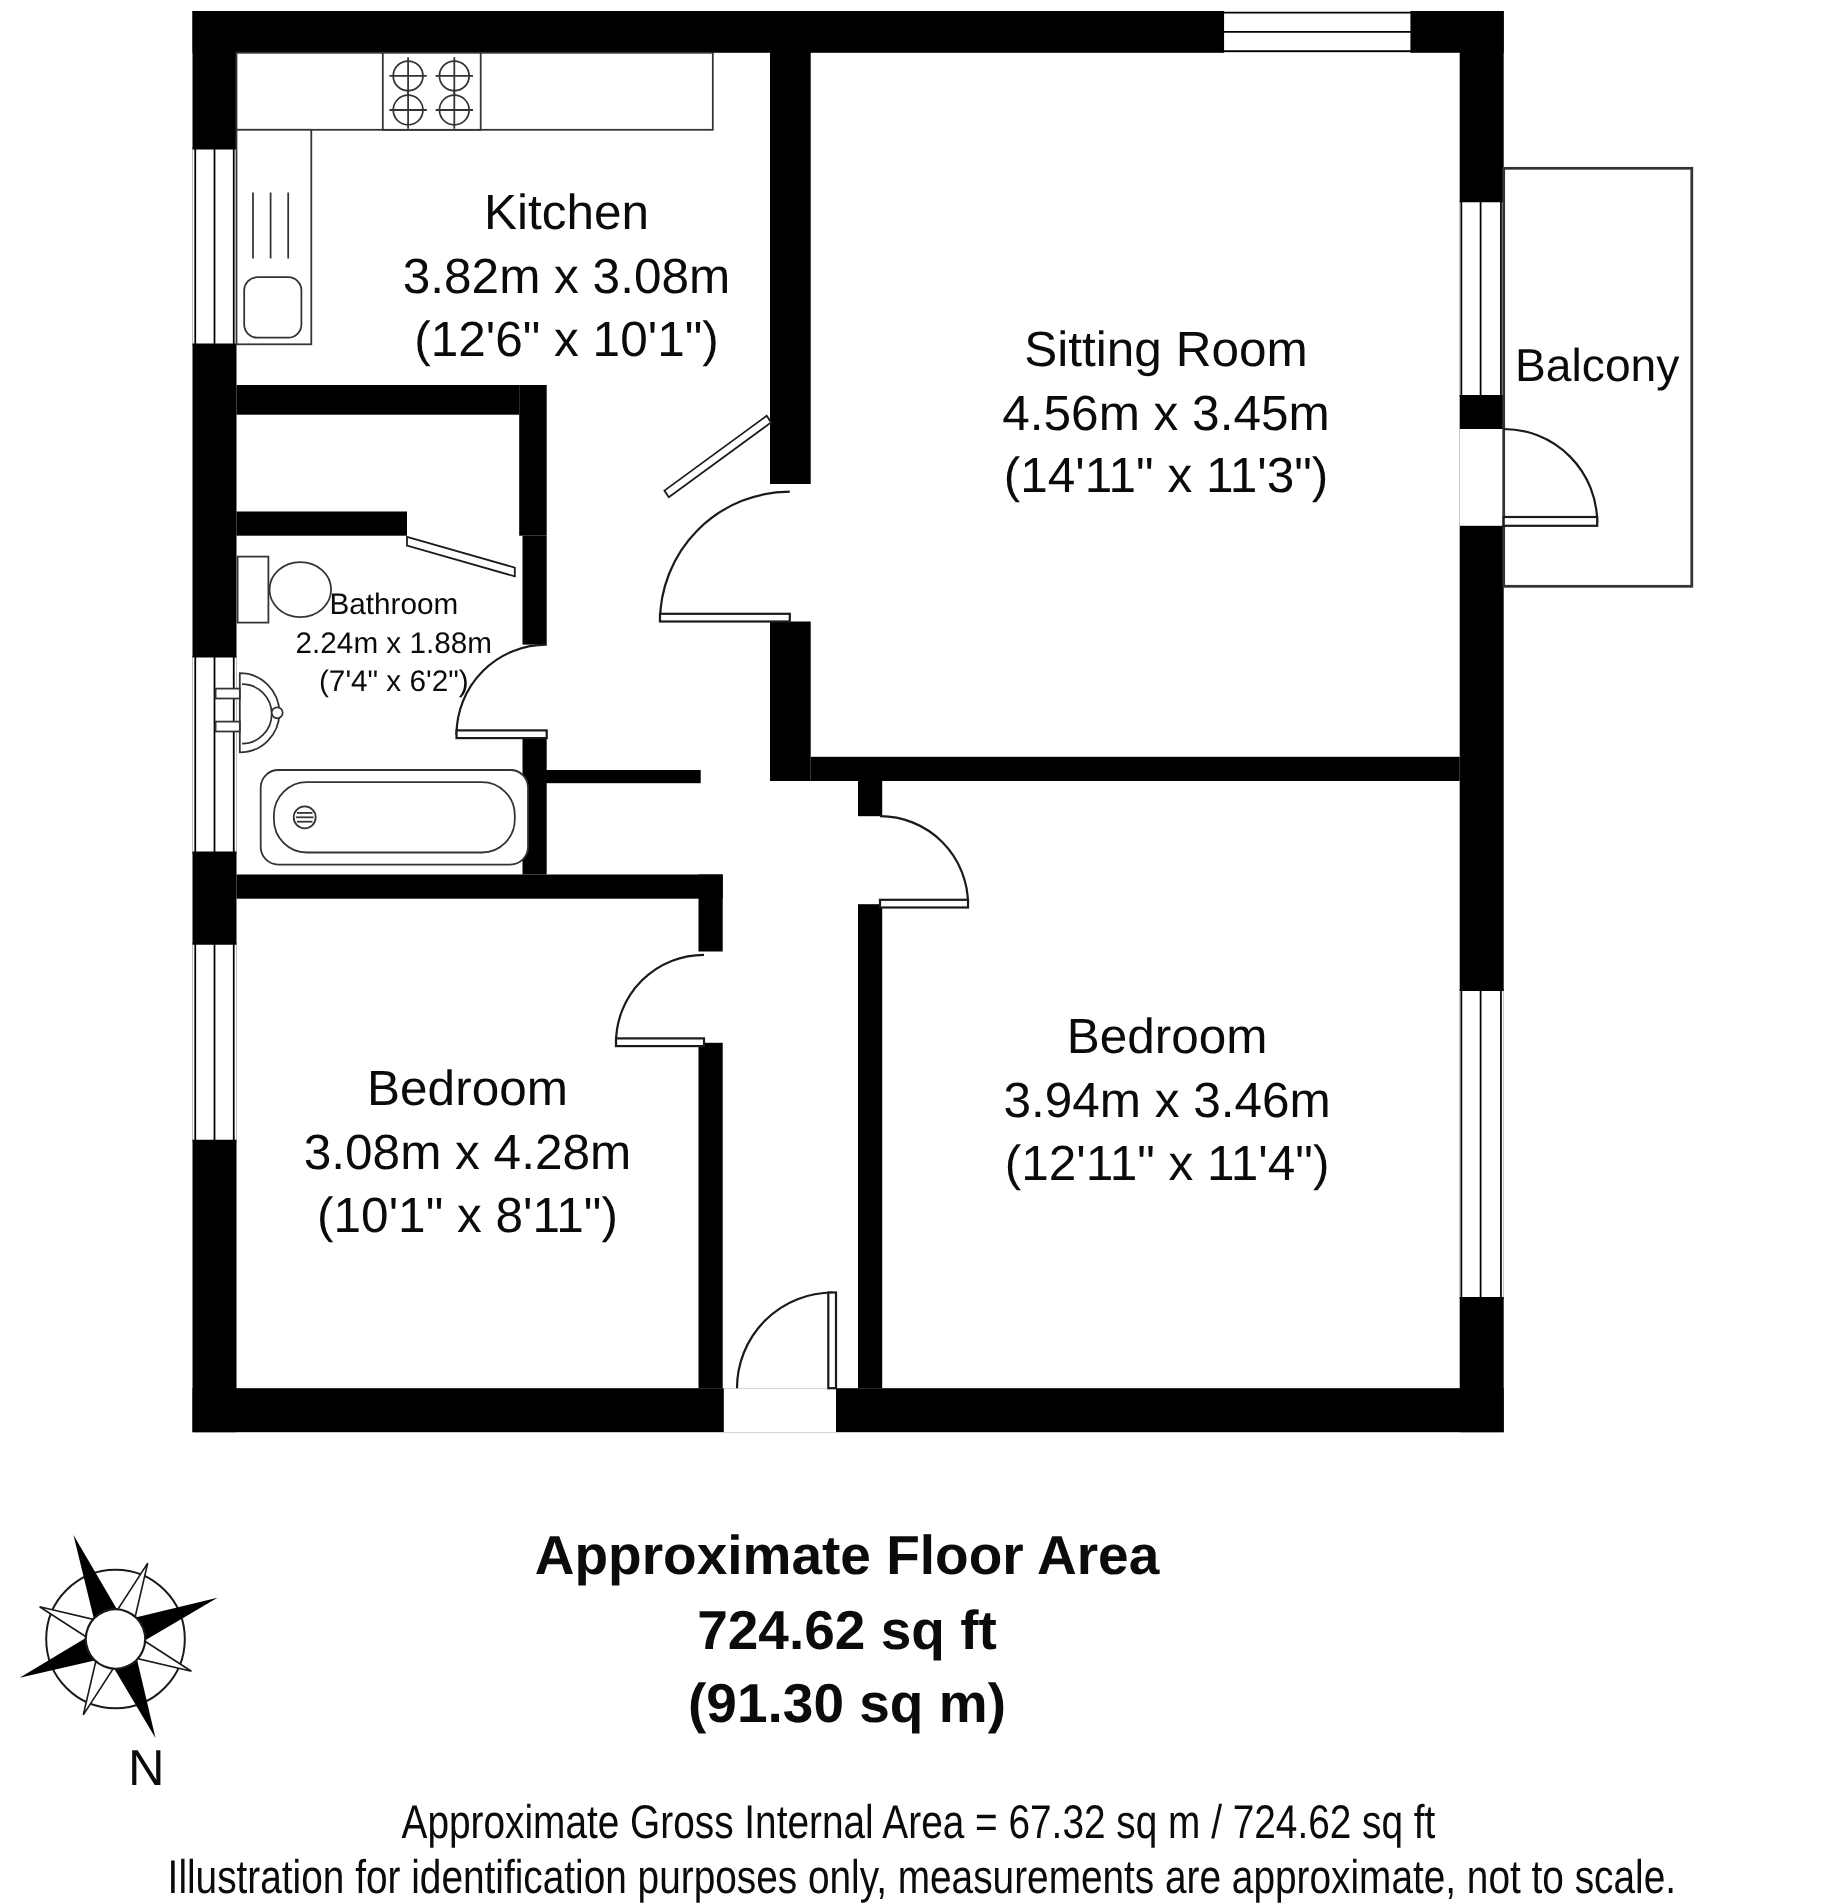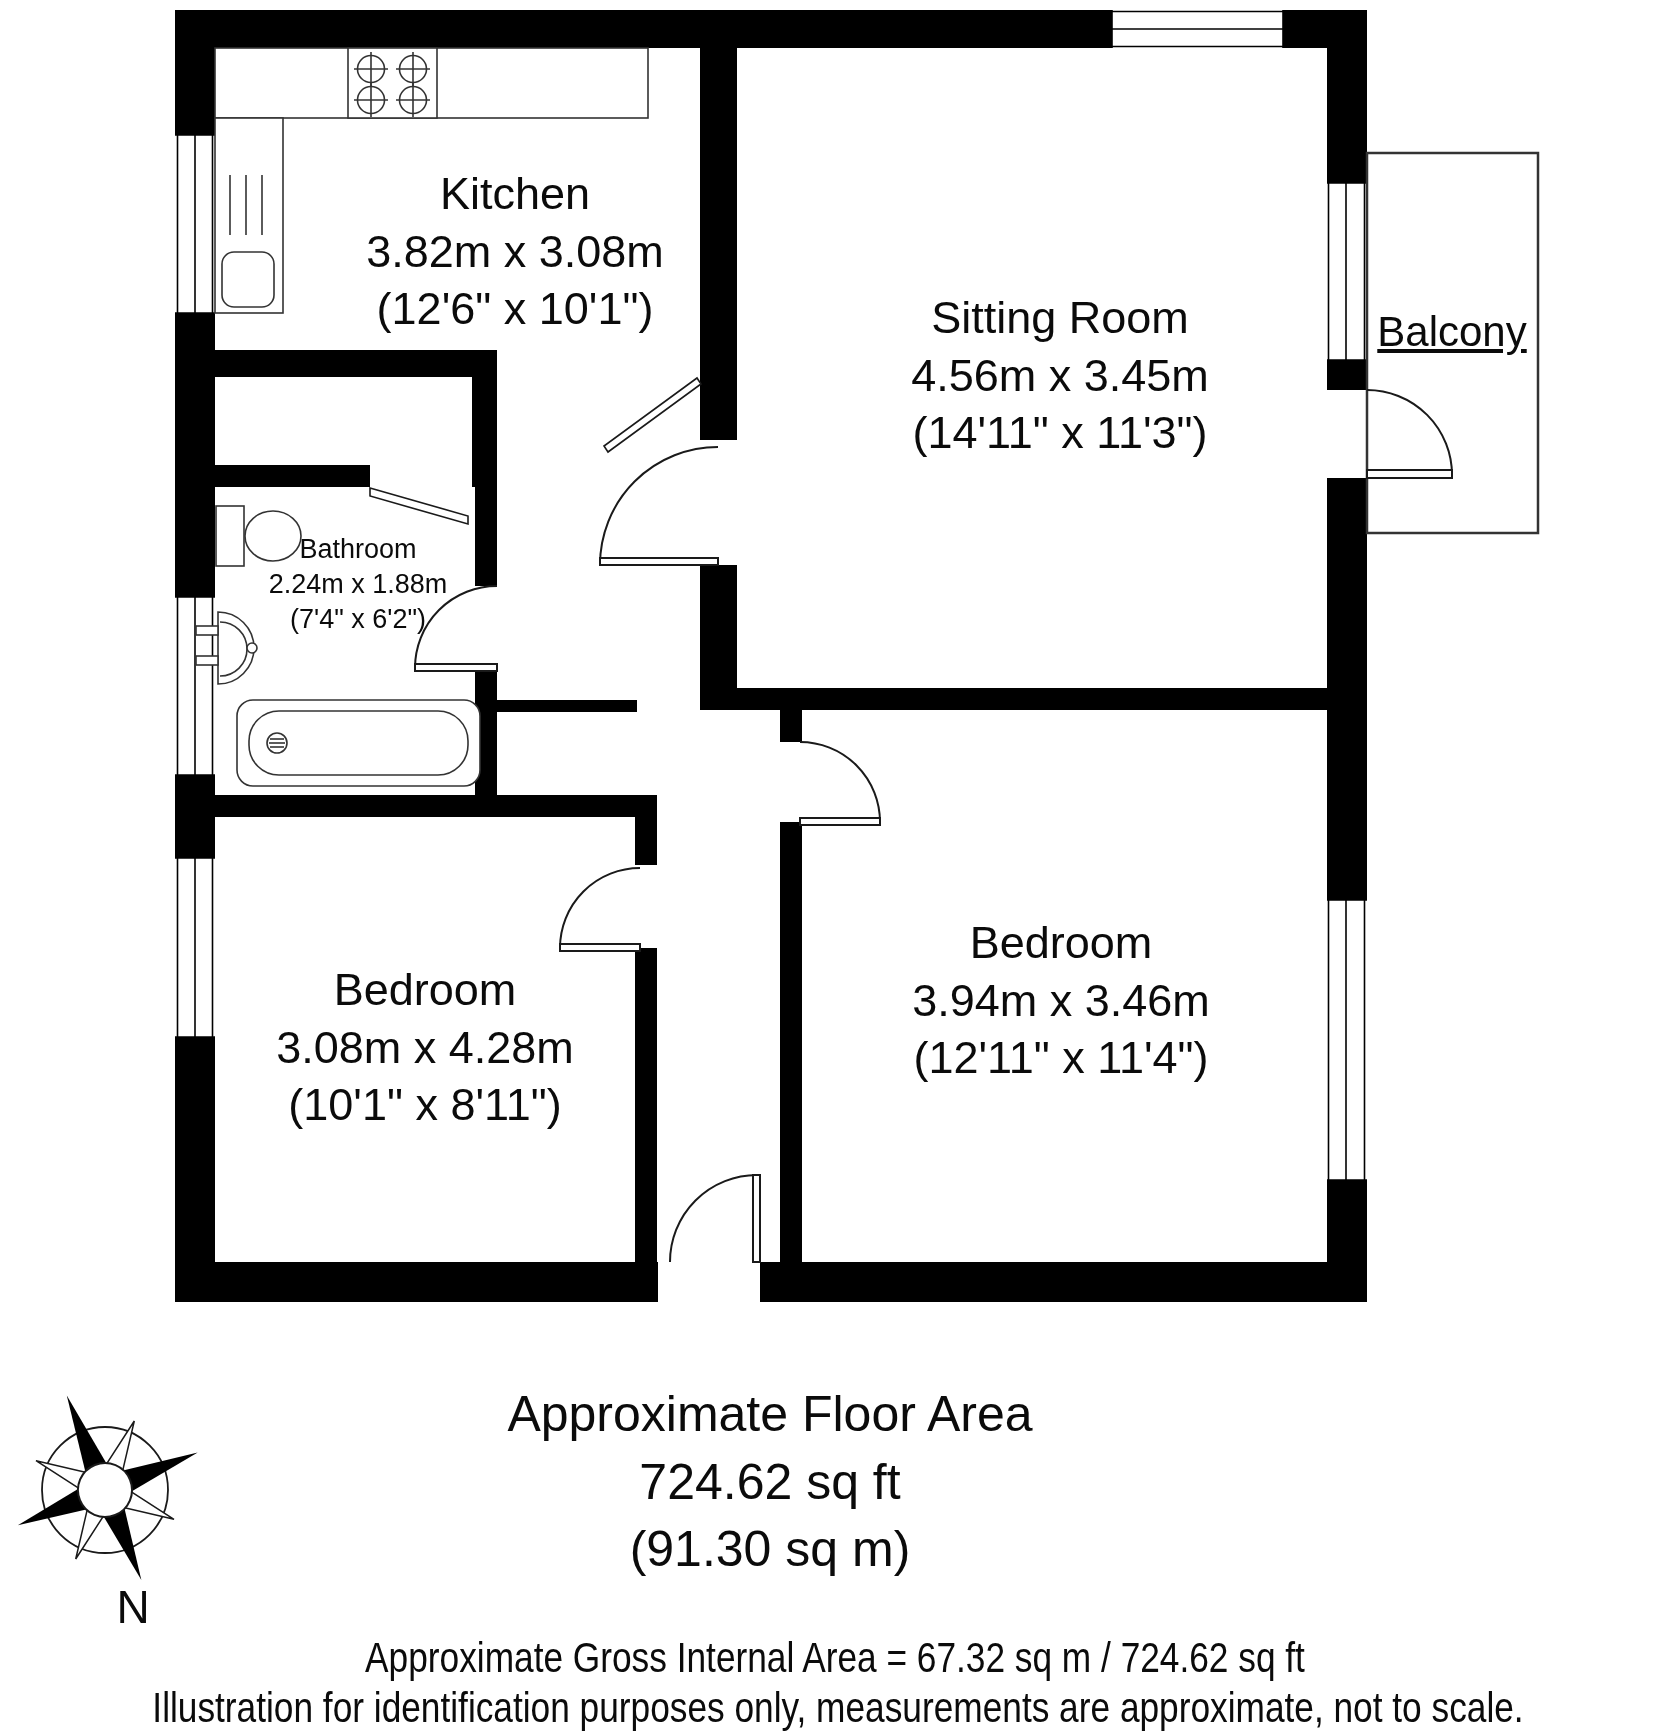--- a/index.html
+++ b/index.html
@@ -2,21 +2,21 @@
 <html><head>
 <meta charset="utf-8">
 <style>
   html,body{margin:0;padding:0;background:#ffffff;}
   body{width:1664px;height:1731px;position:relative;font-family:"Liberation Sans",sans-serif;color:#000;}
   #plan-svg{position:absolute;left:0;top:0;}
   #compass-svg{position:absolute;left:15px;top:1380px;}
   .label{position:absolute;transform:translate(-50%,-50%);text-align:center;white-space:nowrap;color:#0b0b0b;}
   .room-label{font-size:45px;line-height:1.28;}
   .small-label{font-size:27px;line-height:1.3;}
-  .balcony-label{font-size:42px;text-decoration:underline;}
+  .balcony-label{font-size:42px;}
   .area-label{font-size:50px;line-height:1.35;}
   .footer-line{font-size:43px;}
   .footer-line .cond{display:inline-block;transform:scaleX(0.82);transform-origin:center;}
   .north-label{font-size:46px;}
 </style>
 </head>
 <body>
 
 <svg id="plan-svg" width="1664" height="1731" viewBox="0 0 1664 1731" xmlns="http://www.w3.org/2000/svg">
 
@@ -232,21 +232,21 @@
 </div>
 
 <div class="label room-label" style="left:1061px;top:1000px;">
   <div>Bedroom</div>
   <div>3.94m x 3.46m</div>
   <div>(12'11" x 11'4")</div>
 </div>
 
 <div class="label balcony-label" style="left:1452px;top:332px;">Balcony</div>
 
-<div class="label area-label" style="left:770px;top:1482px;">
+<div class="label area-label" style="left:770px;top:1482px;font-weight:bold;">
   <div>Approximate Floor Area</div>
   <div>724.62 sq ft</div>
   <div>(91.30 sq m)</div>
 </div>
 
 <div class="label footer-line" style="left:835px;top:1657px;">
   <span class="cond">Approximate Gross Internal Area = 67.32 sq m / 724.62 sq ft</span>
 </div>
 <div class="label footer-line" style="left:838px;top:1707px;">
   <span class="cond">Illustration for identification purposes only, measurements are approximate, not to scale.</span>

